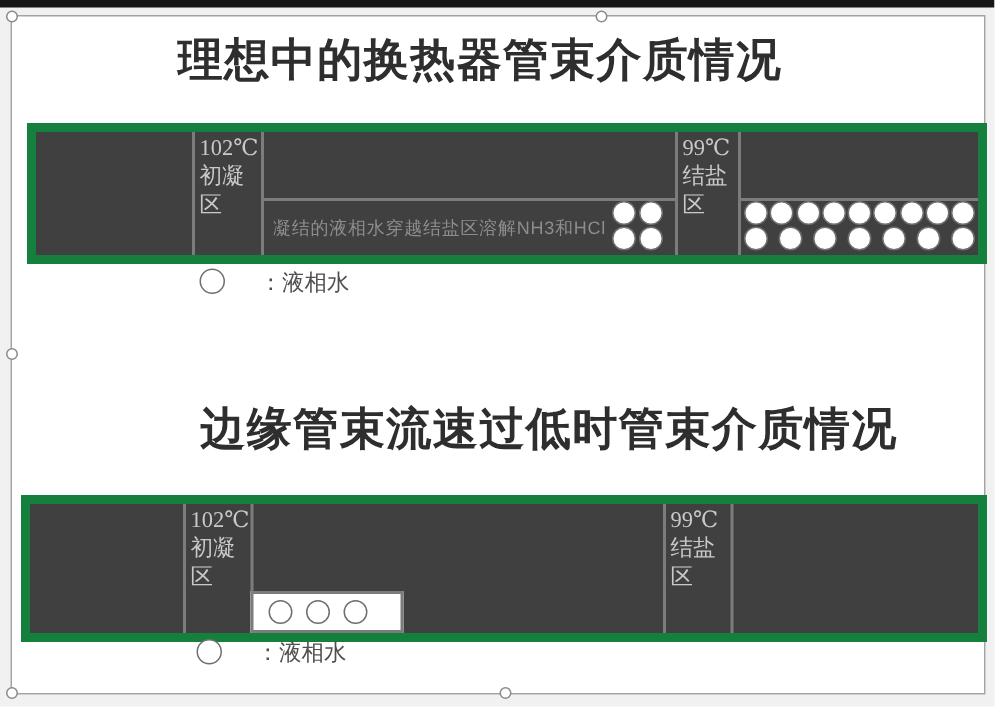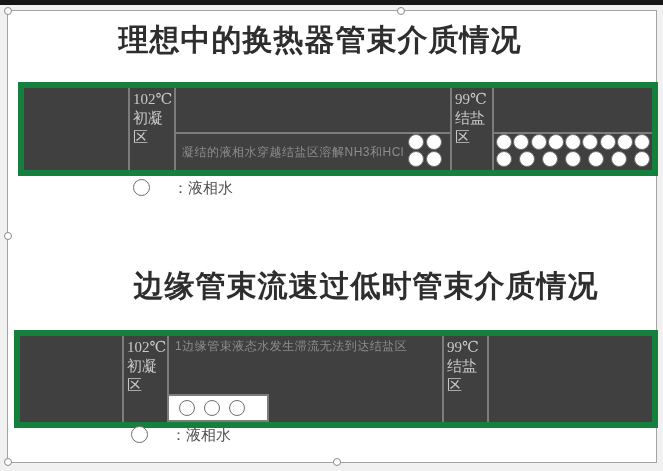--- a/index.html
+++ b/index.html
@@ -97,21 +97,20 @@
     <span class="circ"></span>
     <span>：液相水</span>
   </div>
 
   <div class="title title2">边缘管束流速过低时管束介质情况</div>
 
   <div class="tbl tbl2">
     <div class="zcell z1b">102℃初凝区</div>
     <div class="zcell z2b">99℃结盐区</div>
     <div class="note2">
-      <div>1边缘管束液态水发生滞流无法到达结盐区</div>
     </div>
     <div class="smallbox">
         <span class="circ"></span>
         <span class="circ"></span>
         <span class="circ"></span>
       </div>
   </div>
 
   <div class="legend legend2">
     <span class="circ"></span>

